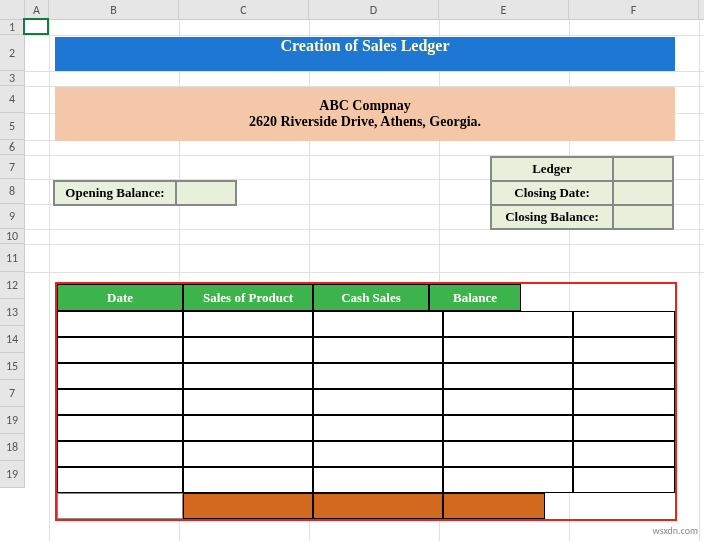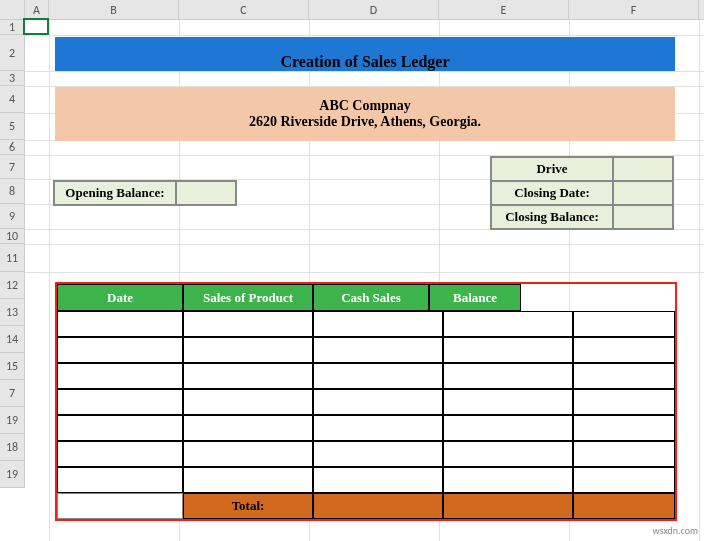--- a/index.html
+++ b/index.html
@@ -55,25 +55,25 @@
     .gridlines-v { position: absolute; top: 0; height: 100%; border-right: 1px solid #e0e0e0; }
     .gridlines-h { position: absolute; left: 0; width: 100%; border-bottom: 1px solid #e0e0e0; }
     
     .title-bar {
       position: absolute;
       left: 30px;
       top: 17px;
       width: 620px;
       height: 34px;
       background: #1f77d4;
-      color: #000000;
+      color: #fef9c3;
       font-weight: bold;
       font-size: 16px;
       display: flex;
-      align-items: flex-end;
+      align-items: flex-start;
       justify-content: center;
       font-family: "Times New Roman", serif;
     }
     .company-box {
       position: absolute;
       left: 30px;
       top: 67px;
       width: 620px;
       height: 54px;
       background: #f4c7a8;
@@ -222,21 +222,21 @@
 
   <div class="opening-box" style="left:28px; top:160px;">
     <div class="ob-row">
       <div class="ob-cell" style="width:122px">Opening Balance:</div>
       <div class="ob-cell" style="width:60px"></div>
     </div>
   </div>
 
   <div class="opening-box" style="left:465px; top:136px;">
     <div class="ob-row">
-      <div class="ob-cell" style="width:122px">Drive</div>
+      <div class="ob-cell" style="width:122px">Ledger</div>
       <div class="ob-cell" style="width:60px"></div>
     </div>
     <div class="ob-row">
       <div class="ob-cell" style="width:122px">Closing Date:</div>
       <div class="ob-cell" style="width:60px"></div>
     </div>
     <div class="ob-row">
       <div class="ob-cell" style="width:122px">Closing Balance:</div>
       <div class="ob-cell" style="width:60px"></div>
     </div>
@@ -295,21 +295,20 @@
       </div>
     <div class="lt-row">
         <div class="lt-c" style="width:126px"></div>
         <div class="lt-c" style="width:130px"></div>
         <div class="lt-c" style="width:130px"></div>
         <div class="lt-c" style="width:130px"></div>
         <div class="lt-c" style="width:102px"></div>
       </div>
     <div class="lt-row">
       <div class="lt-c" style="width:126px; border:0.5px solid #888"></div>
-      <div class="lt-total-lbl" style="width:130px">Total:</div>
       <div class="lt-total-v" style="width:130px"></div>
       <div class="lt-total-v" style="width:130px"></div>
       <div class="lt-total-v" style="width:102px"></div>
     </div>
   </div>
 
 </div>
 
 <div class="watermark">wsxdn.com</div>
 

